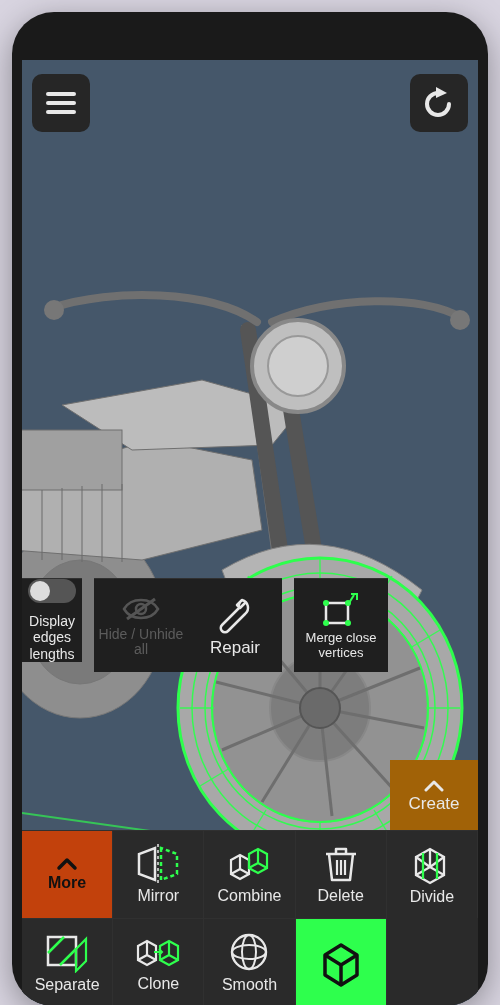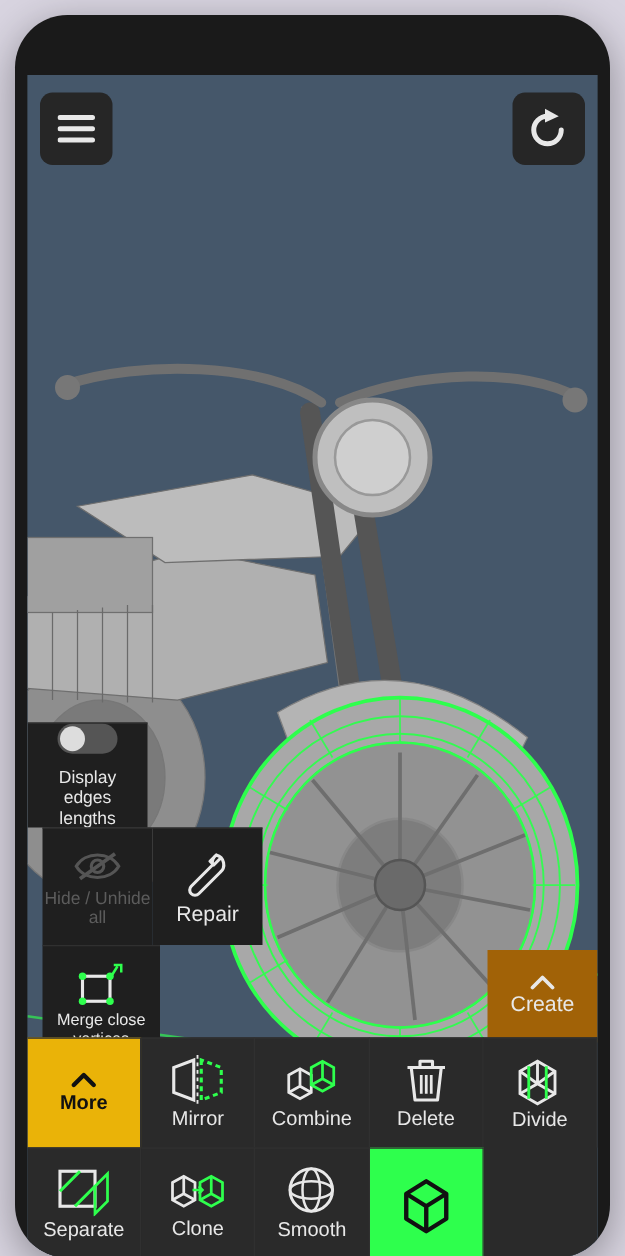--- a/index.html
+++ b/index.html
@@ -36,21 +36,21 @@
   .viewport { position:absolute; left:0; top:0; width:100%; height:100%; background:#45576a; }
   .floor-line { position:absolute; background:#2eff4d; opacity:.65; height:2px; }
   .bike { position:absolute; left:0; top:170px; width:100%; height:640px; }
   .bike svg { width:100%; height:100%; }
 
   
   .panel-left {
     position: absolute;
     left: 0; top: 518px;
     width: 188px;
-    display: flex; flex-direction: column;
+    display: flex; flex-direction: row;
   }
   .panel-cell {
     background: #1f1f1f;
     color: #e8e8e8;
     display:flex; flex-direction:column; align-items:center; justify-content:center;
     gap:4px;
     border-top: 1px solid #303030;
     font-size: 17px;
     cursor: pointer;
   }
@@ -81,21 +81,21 @@
     grid-template-rows: 88px 88px;
     background:#2a2a2a;
   }
   .tool {
     display:flex; flex-direction:column; align-items:center; justify-content:center;
     gap:4px; color:#e8e8e8; font-size:16px;
     border-right:1px solid #303030; border-top:1px solid #303030;
     cursor:pointer;
     background:#2a2a2a;
   }
-  .tool.more { background:#eab308; color:#111; font-weight:600; }
+  .tool.more { background:#c2410c; color:#111; font-weight:600; }
   .tool.cube-active { background:#2eff4d; }
   .tool svg { display:block; }
   .tool-label { line-height:1.05; text-align:center; }
 
 </style>
 </head>
 <body>
 
 <div class="phone">
   <div class="screen">

